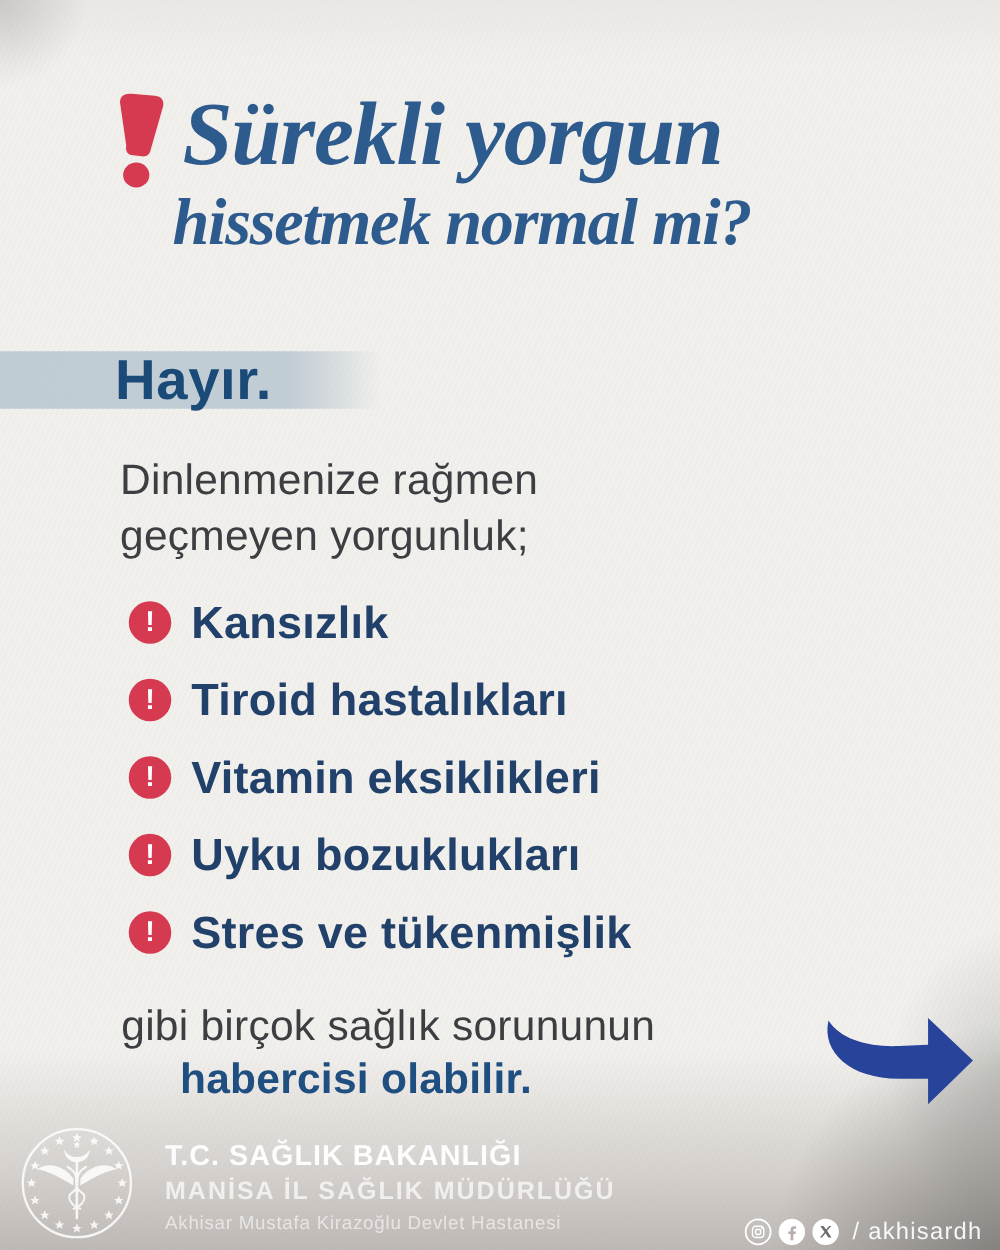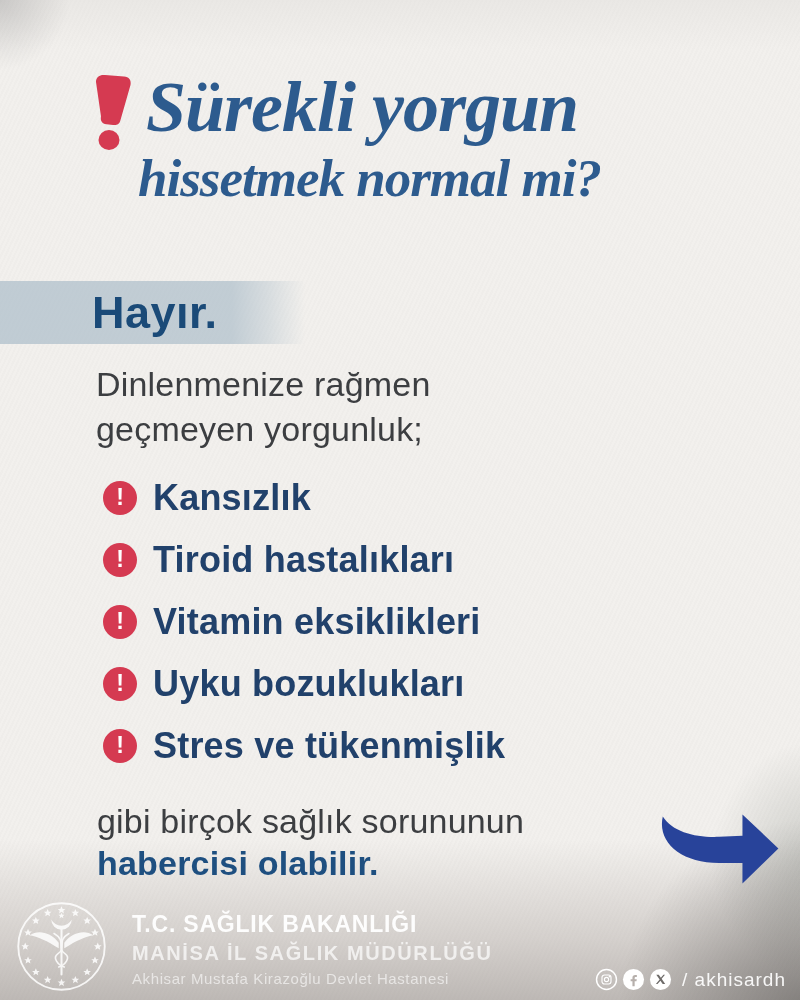--- a/index.html
+++ b/index.html
@@ -30,21 +30,21 @@
     font-weight: 700;
     color: #2d5b8e;
     letter-spacing: -1px;
     white-space: nowrap;
   }
   .title1 { left: 146px; top: 66px; font-size: 72px; }
   .title2 { left: 138px; top: 148px; font-size: 53px; }
 
   
   .band {
-    position: absolute; left: 0; top: 281px; width: 305px; height: 63px;
+    position: absolute; left: 0; top: 281px; width: 305px; height: 46px;
     background: linear-gradient(90deg,
       rgba(173,190,202,0.72) 0%, rgba(173,190,202,0.70) 76%,
       rgba(173,190,202,0.38) 88%, rgba(173,190,202,0) 100%);
     display: flex; align-items: center;
   }
   .answer {
     padding-left: 92px; font-size: 45px; font-weight: 800;
     color: #1a4a78; letter-spacing: 0.5px;
   }
 
@@ -66,34 +66,34 @@
   }
   .alert span { transform: translateY(-1px); }
   .lbl {
     margin-left: 16px; font-size: 36px; font-weight: 700;
     color: #21416b; letter-spacing: 0.2px; white-space: nowrap;
   }
 
   
   .outro { position: absolute; left: 97px; top: 800px; font-size: 34px; line-height: 42px; }
   .outro-l1 { color: #3c3e41; letter-spacing: 0.2px; }
-  .outro-l2 { color: #1e4f80; font-weight: 800; letter-spacing: 0.2px; }
+  .outro-l2 { color: #1e4f80; font-weight: 800; letter-spacing: 0.2px; margin-left: 47px; }
 
   
   .arrow { position: absolute; left: 651px; top: 797px; width: 146px; height: 102px; }
 
   
   .logo { position: absolute; left: 15px; top: 900px; width: 93px; height: 93px; opacity: 0.85; }
   .org { position: absolute; left: 132px; top: 911px; color: #ffffff; }
   .org-l1 { font-size: 23px; font-weight: 700; letter-spacing: 0.8px; color: rgba(255,255,255,0.95); }
   .org-l2 { margin-top: 4px; font-size: 20px; font-weight: 700; letter-spacing: 1.6px; color: rgba(255,255,255,0.70); text-align: right; }
   .org-l3 { margin-top: 5px; font-size: 15px; font-weight: 400; letter-spacing: 0.6px; color: rgba(255,255,255,0.60); }
 
   .social {
-    position: absolute; right: 14px; bottom: 9px;
+    position: absolute; right: 14px; bottom: 3px;
     display: flex; align-items: center; gap: 4px;
   }
   .sicon { width: 23px; height: 23px; display: block; }
   .handle {
     margin-left: 6px; font-size: 19px; letter-spacing: 1px;
     color: rgba(255,255,255,0.92); white-space: nowrap;
   }
 </style>
 </head>
 <body>

